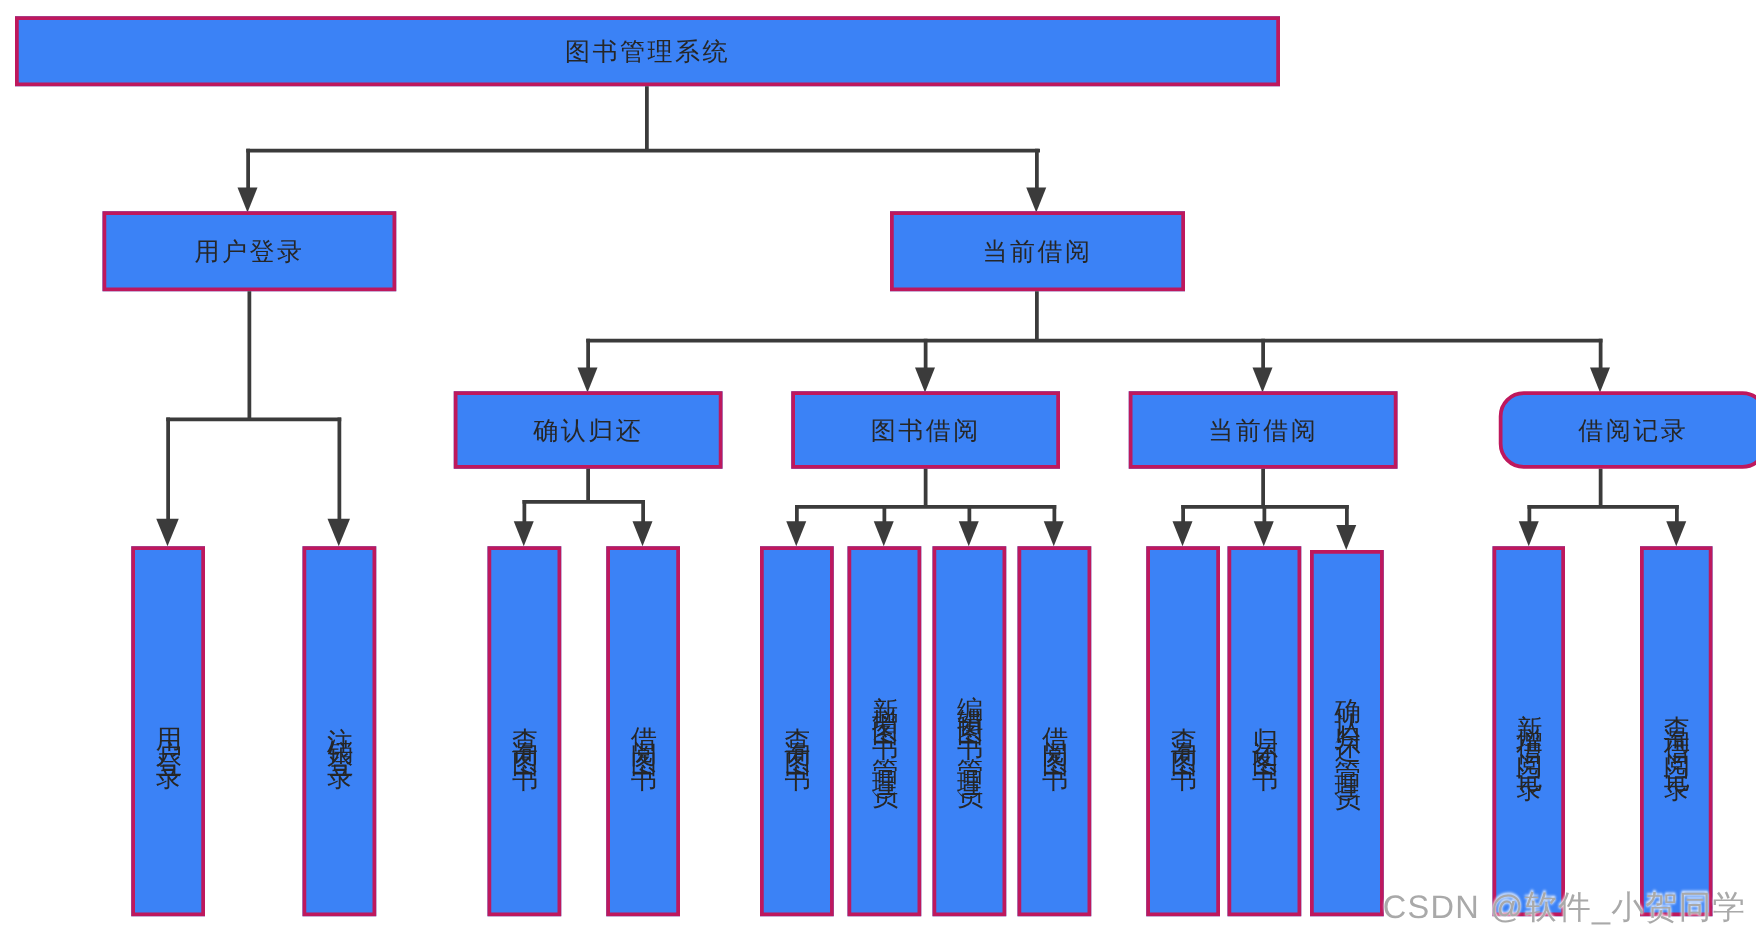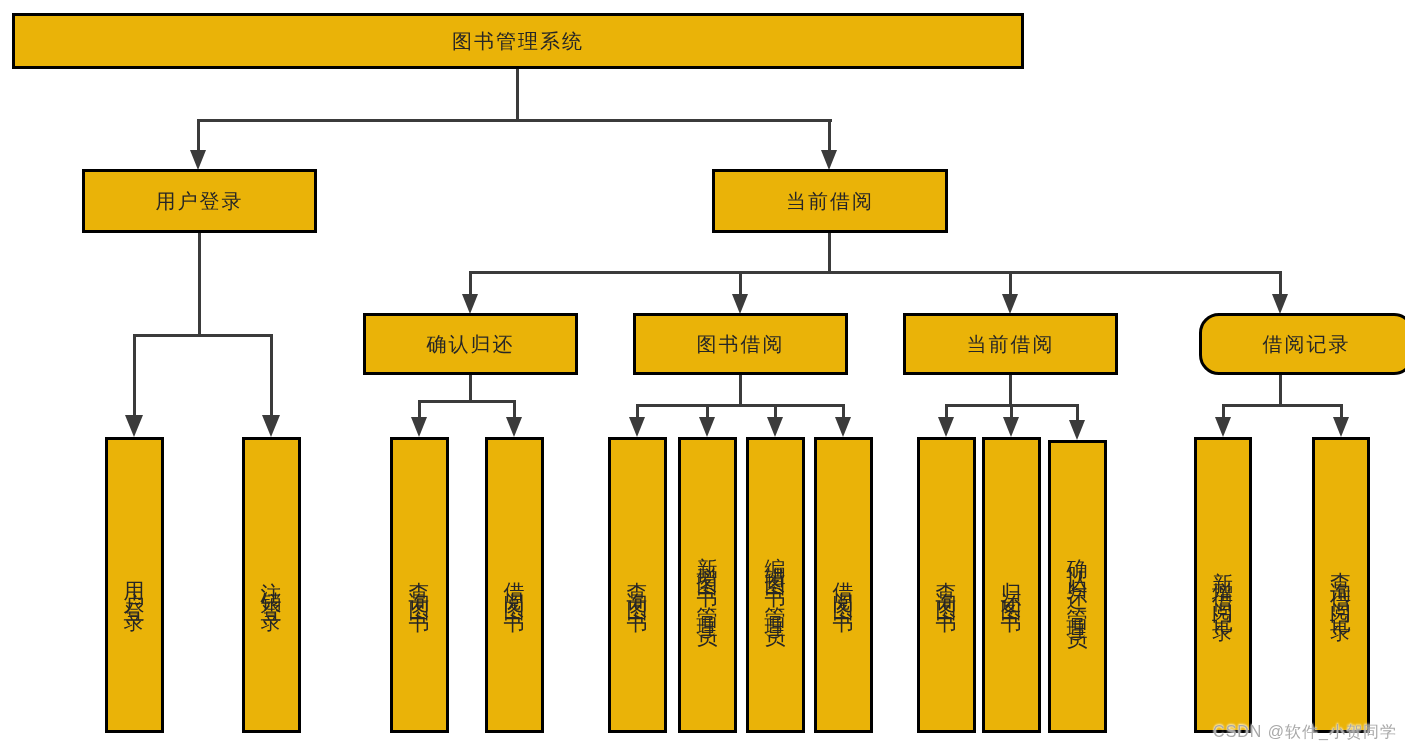--- a/index.html
+++ b/index.html
@@ -1,29 +1,29 @@
 <!DOCTYPE html>
 <html><head>
 <meta charset="utf-8">
 <style>
   html,body{margin:0;padding:0;background:#fff;}
   .stage{position:relative;width:1405px;height:747px;background:#ffffff;overflow:hidden;
          font-family:"Liberation Sans", sans-serif;}
-  .box{position:absolute;box-sizing:border-box;background:#eab308;border:3px solid #000000;
+  .box{position:absolute;box-sizing:border-box;background:#3b82f6;border:3px solid #be185d;
        display:flex;align-items:center;justify-content:center;}
   .hlabel{font-size:20px;color:#262626;letter-spacing:2px;white-space:nowrap;}
   .vbox span{writing-mode:vertical-rl;text-orientation:mixed;font-size:21px;
              letter-spacing:10px;color:#262626;line-height:1.1;}
   .vl{position:absolute;width:2.5px;background:#3b3b3b;}
   .hl{position:absolute;height:2.5px;background:#3b3b3b;}
   .ah{position:absolute;width:0;height:0;border-left:8px solid transparent;
       border-right:8px solid transparent;border-top:20px solid #3b3b3b;}
   .ah2{position:absolute;width:0;height:0;border-left:9px solid transparent;
        border-right:9px solid transparent;border-top:22px solid #3b3b3b;}
-  .wm{position:absolute;right:8px;bottom:4px;font-size:16px;color:#a9a9a9;z-index:5;
+  .wm{position:absolute;right:8px;bottom:4px;font-size:26px;color:#a9a9a9;z-index:5;
       letter-spacing:1px;text-shadow:0 1px 2px rgba(255,255,255,.95),0 -1px 2px rgba(255,255,255,.95);}
 </style>
 </head>
 <body>
 
 <div class="stage">
 
   <div class="box" style="left:12px;top:13px;width:1012px;height:56px;">
     <span class="hlabel">图书管理系统</span>
   </div>

